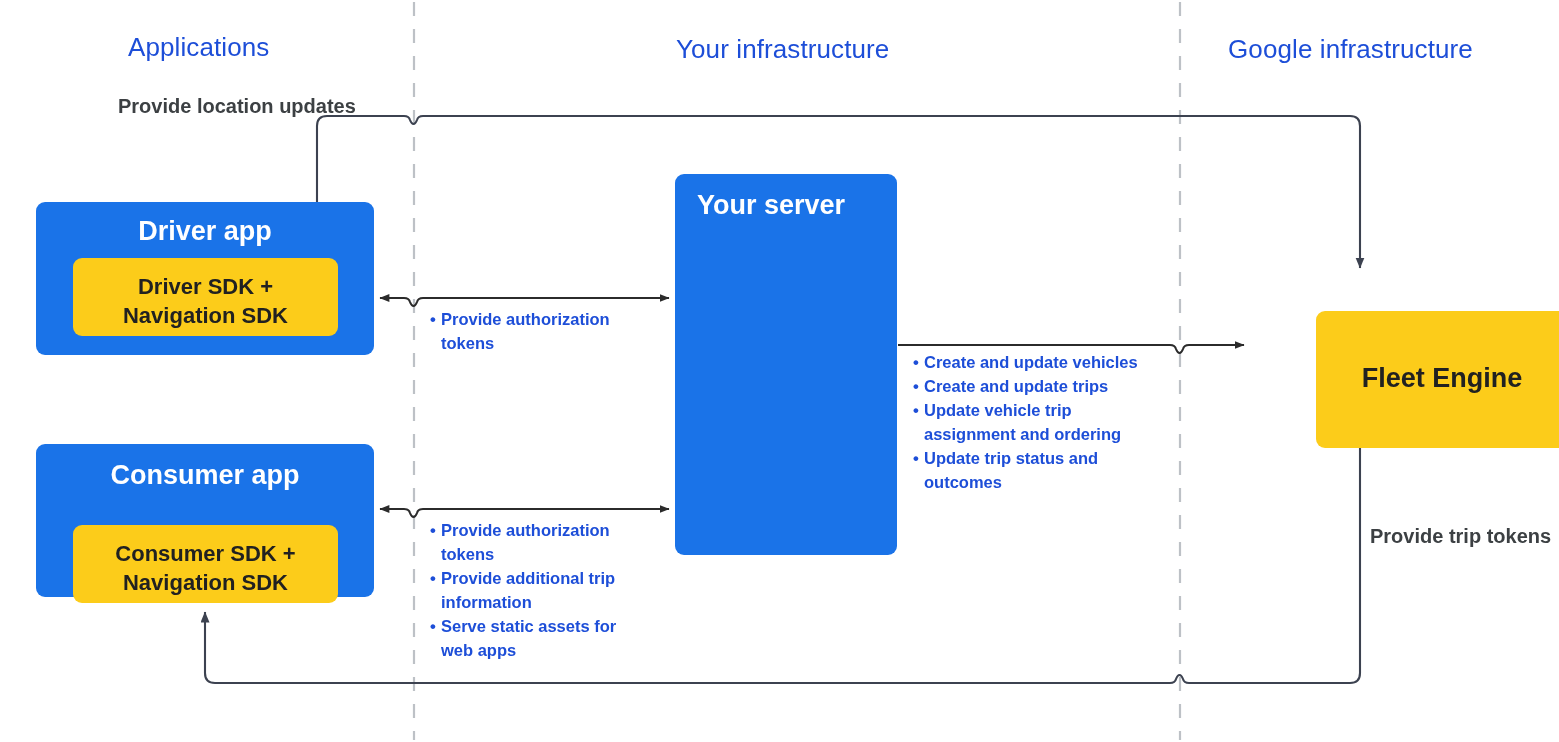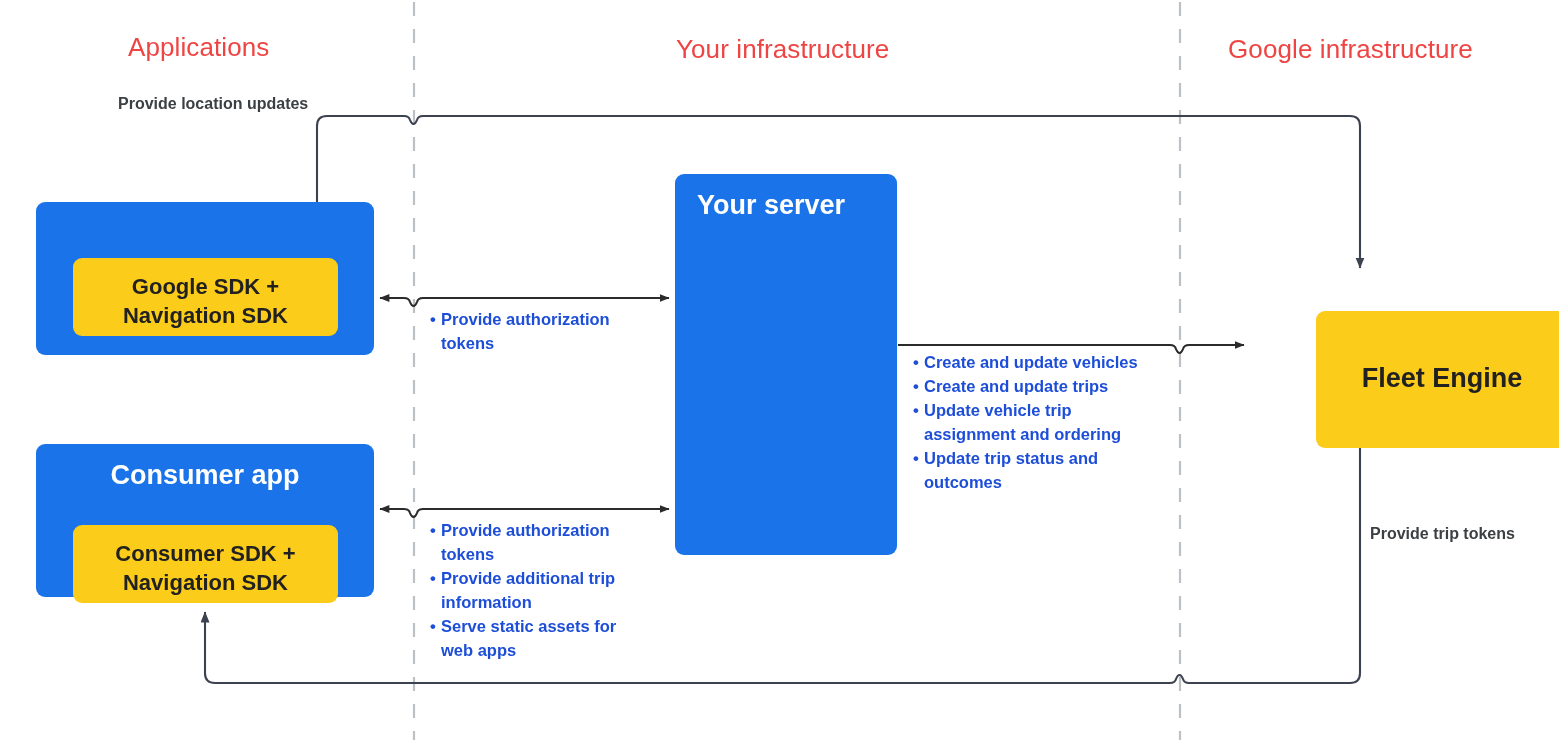--- a/index.html
+++ b/index.html
@@ -24,21 +24,21 @@
     left: 0;
     top: 0;
     width: 1559px;
     height: 742px;
     pointer-events: none;
   }
   .zone-title {
     position: absolute;
     font-size: 26px;
     font-weight: 400;
-    color: #ef4444;
+    color: #1d4ed8;
     white-space: nowrap;
     letter-spacing: 0.1px;
   }
   .box {
     position: absolute;
     box-sizing: border-box;
     border-radius: 9px;
   }
   .box-blue {
     background: #1a73e8;
@@ -64,21 +64,21 @@
     color: #212121;
     font-size: 22px;
     font-weight: bold;
     line-height: 1.32;
   }
   .box-title-dark.big {
     font-size: 27px;
   }
   .edge-label {
     position: absolute;
-    font-size: 16px;
+    font-size: 20px;
     font-weight: bold;
     color: #3c4043;
     white-space: nowrap;
   }
   .bullet-list {
     position: absolute;
     font-size: 16.5px;
     font-weight: bold;
     color: #1d4ed8;
     line-height: 1.45;
@@ -138,23 +138,24 @@
              L1189,683
              Q1184,683 1183,679 Q1181.5,675 1179.5,675 Q1177.5,675 1176,679 Q1175,683 1170,683
              L215,683 Q205,683 205,673 L205,612" fill="none" stroke="#3c4250" stroke-width="2.1" marker-end="url(#arrowGrey)"></path>
   </svg>
 
   <div class="zone-title" style="left:128px; top:32px;">Applications</div>
   <div class="zone-title" style="left:676px; top:34px;">Your infrastructure</div>
   <div class="zone-title" style="left:1228px; top:34px;">Google infrastructure</div>
 
   <div class="box box-blue" style="left:36px; top:202px; width:338px; height:153px;">
+    <div class="box-title-white" style="top:14px;">Driver app</div>
     <div class="box box-yellow" style="left:37px; top:56px; width:265px; height:78px;">
       <div class="box-title-dark" style="top:14px;">
-        <span>Google SDK +</span><br>
+        <span>Driver SDK +</span><br>
         <span>Navigation SDK</span>
       </div>
     </div>
   </div>
 
   <div class="box box-blue" style="left:36px; top:444px; width:338px; height:153px;">
     <div class="box-title-white" style="top:16px;">Consumer app</div>
     <div class="box box-yellow" style="left:37px; top:58px; width:265px; height:78px;margin-top:23px;">
       <div class="box-title-dark" style="top:14px;">
         <span>Consumer SDK +</span><br>

